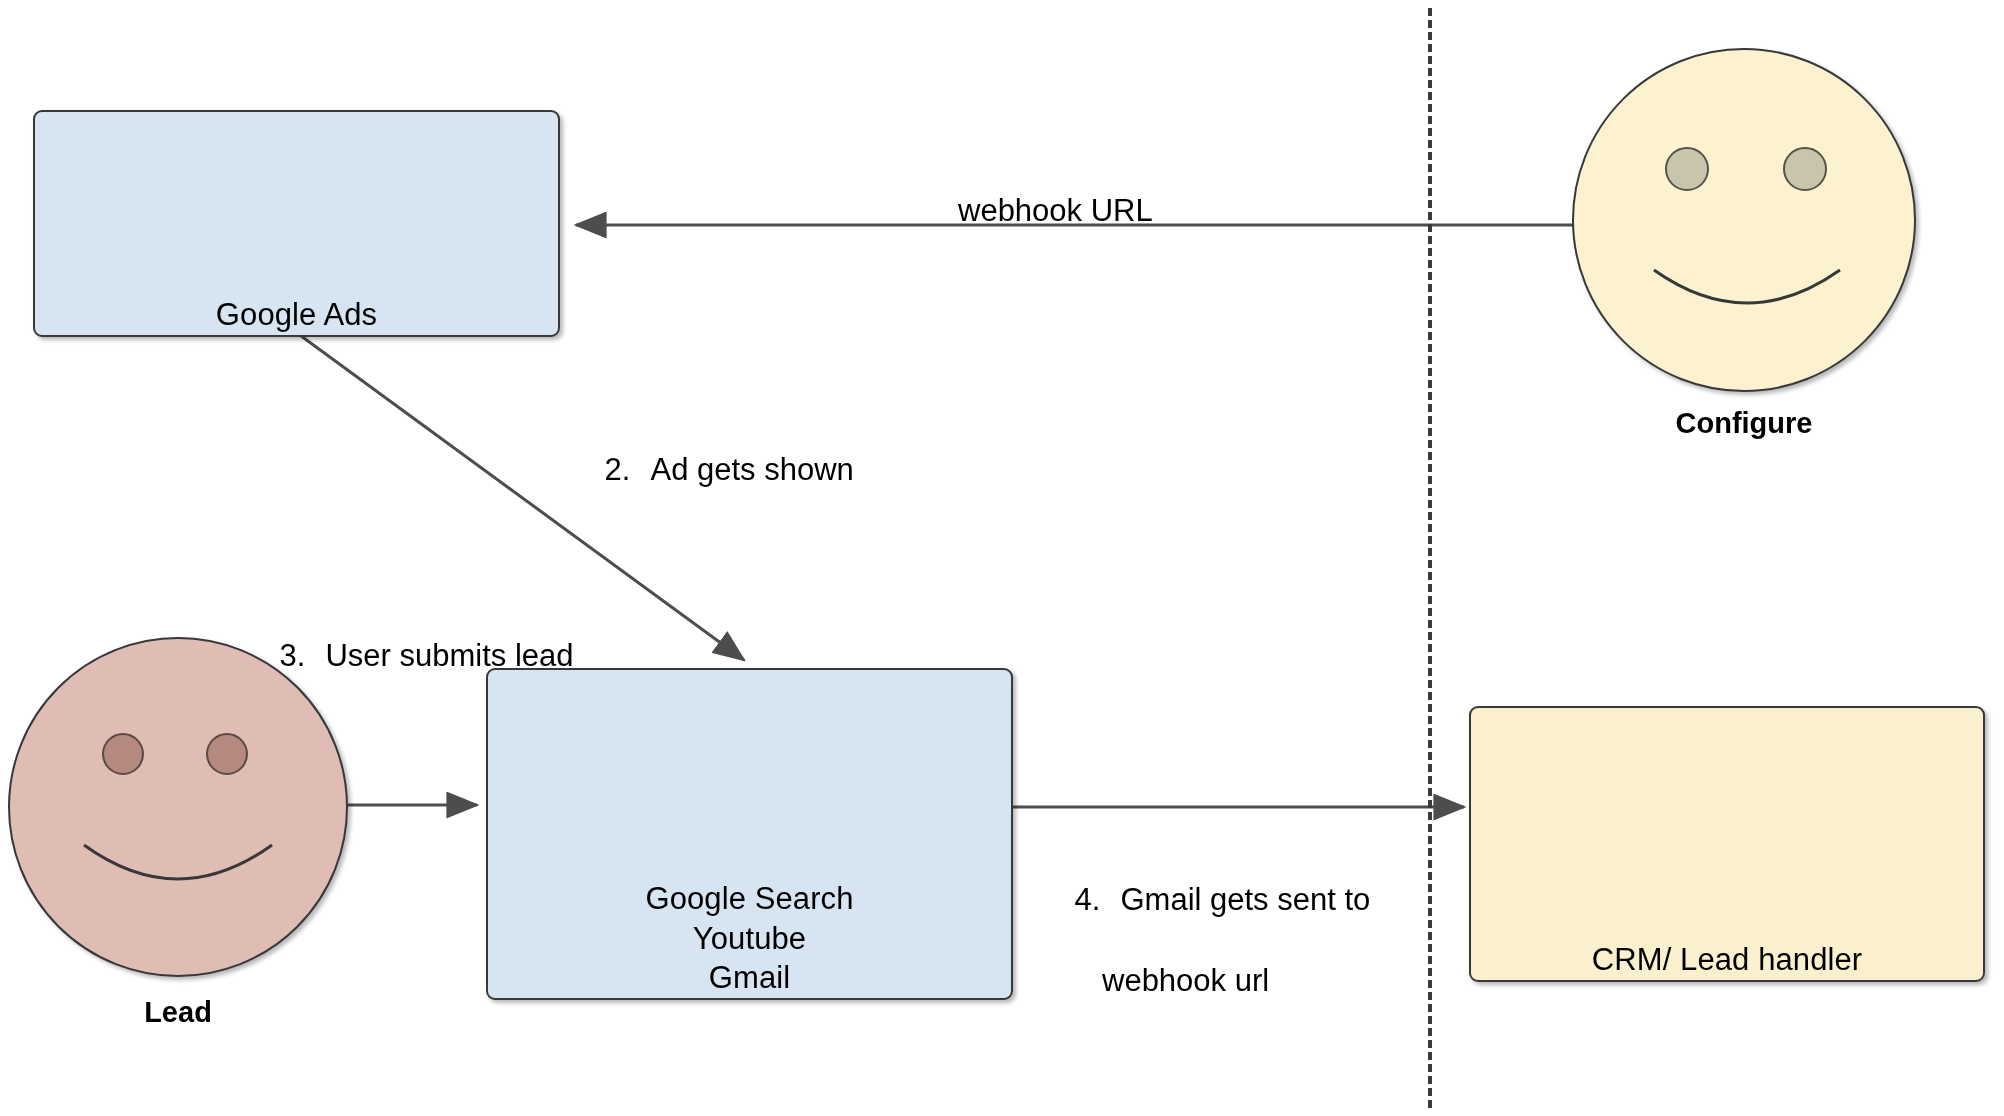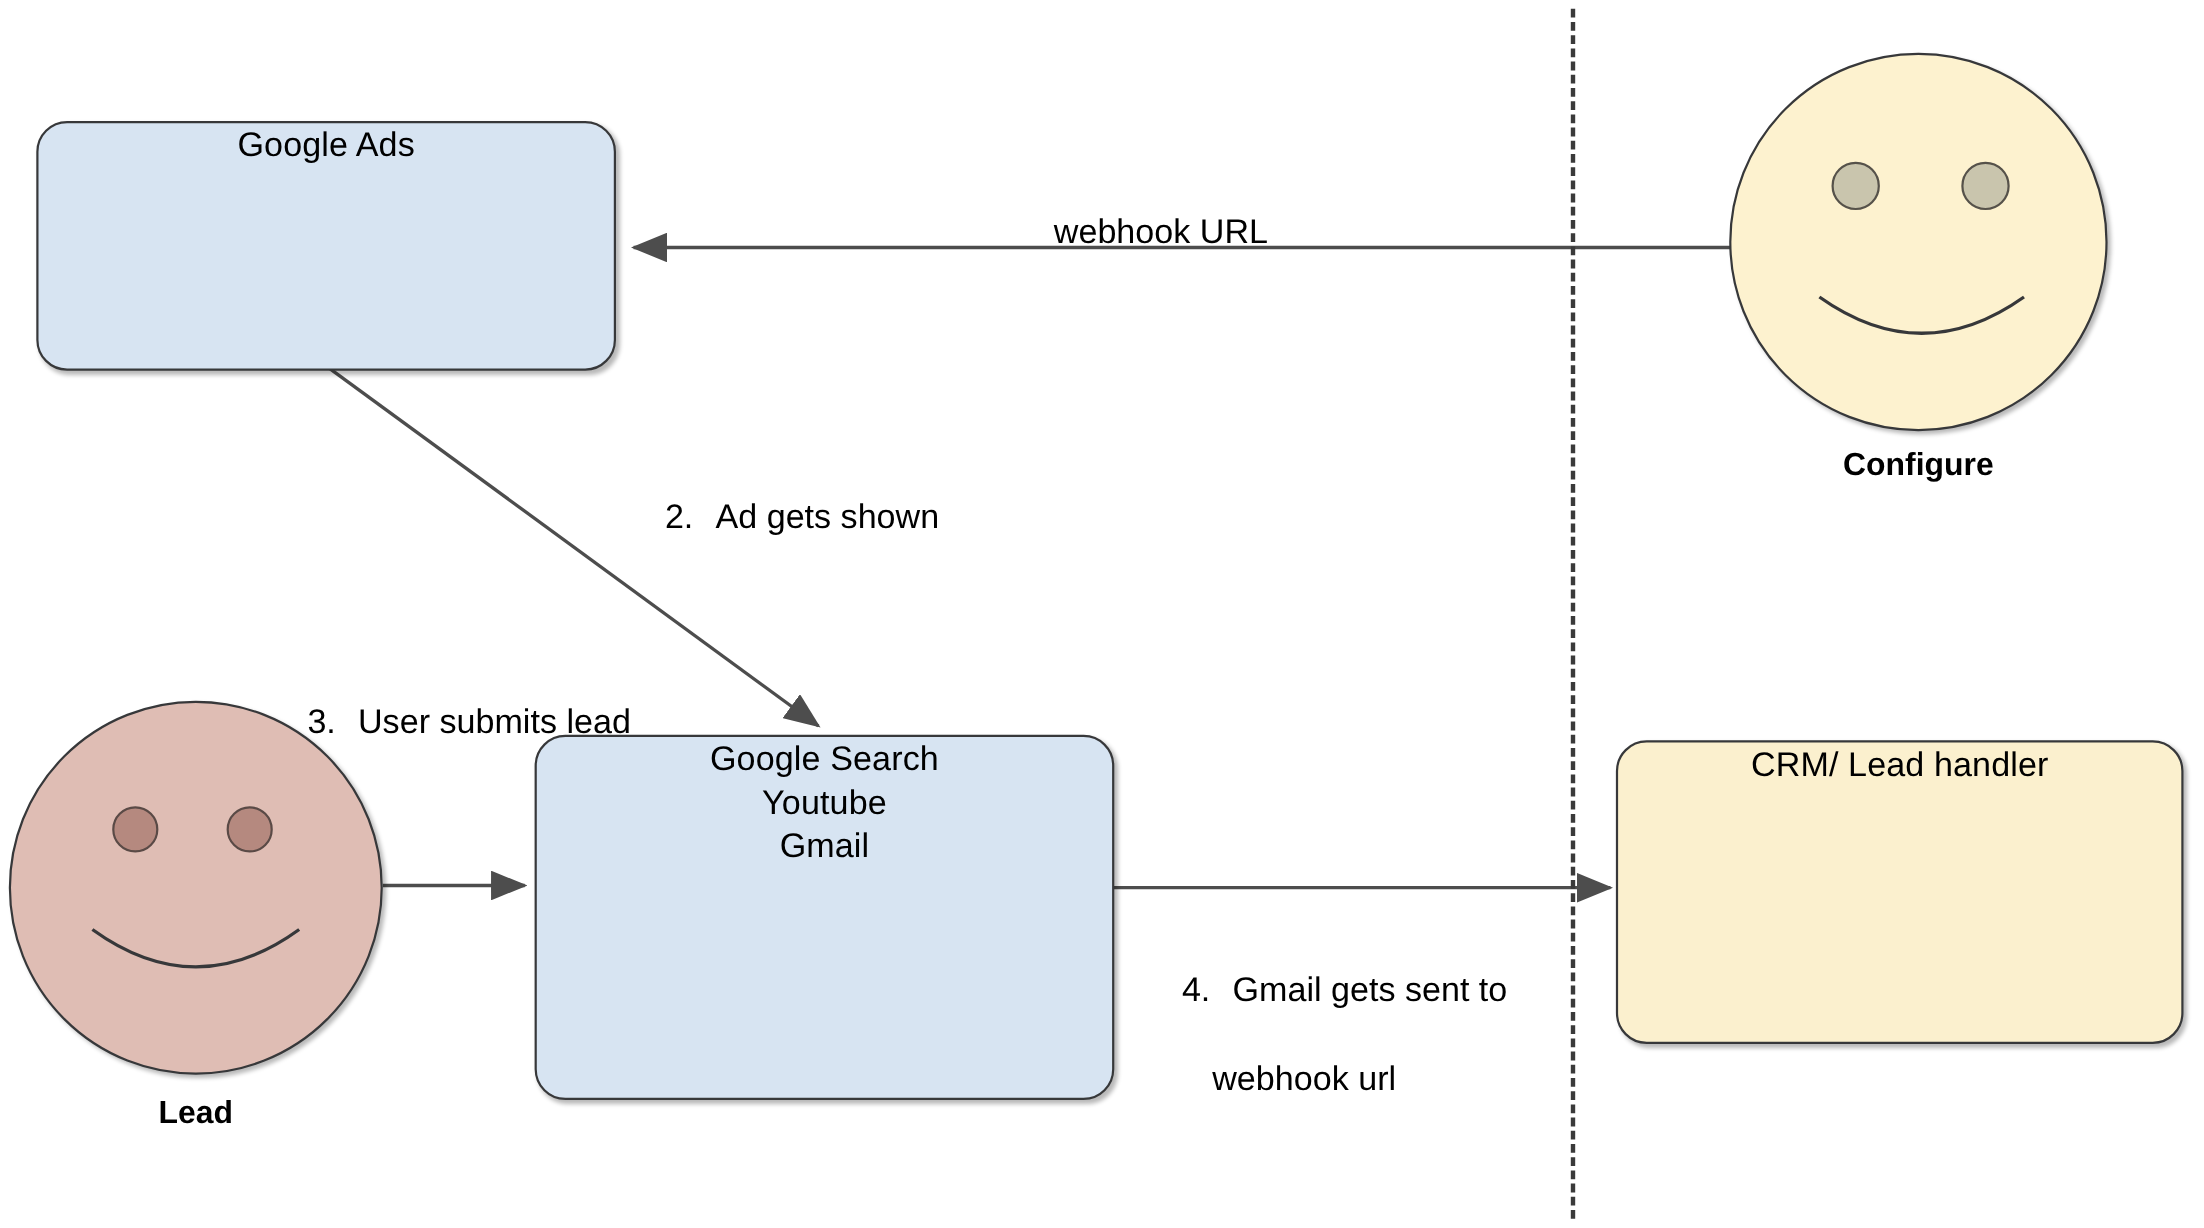--- a/index.html
+++ b/index.html
@@ -26,36 +26,36 @@
     width: 2004px;
     height: 1116px;
     pointer-events: none;
   }
 
   
   .node-box {
     position: absolute;
     box-sizing: border-box;
     border: 2px solid #37383a;
-    border-radius: 28px;
+    border-radius: 9px;
     display: flex;
-    align-items: flex-start;
+    align-items: flex-end;
     justify-content: center;
     text-align: center;
     box-shadow: 3px 3px 4px rgba(0,0,0,0.28);
   }
   .node-box .node-label {
     font-size: 31px;
     line-height: 1.28;
     letter-spacing: 0.1px;
     color: #000;
     white-space: pre-line;
   }
   .box-blue { background: #d7e4f2; }
-  .box-yellow { background: #fbf0ce; }
+  .box-yellow { background: #fbf0ce; margin-top: 33px; }
 
   .face {
     position: absolute;
     box-sizing: border-box;
     border: 2px solid #37383a;
     border-radius: 50%;
     box-shadow: 3px 3px 4px rgba(0,0,0,0.28);
   }
   .face-yellow { background: #fdf2cf; }
   .face-pink   { background: #dfbdb4; }

